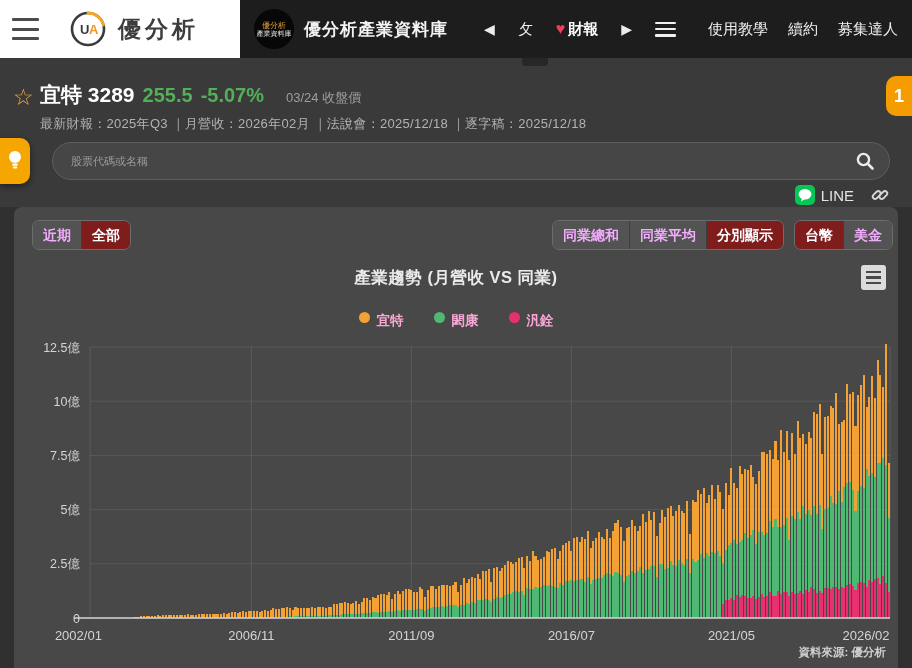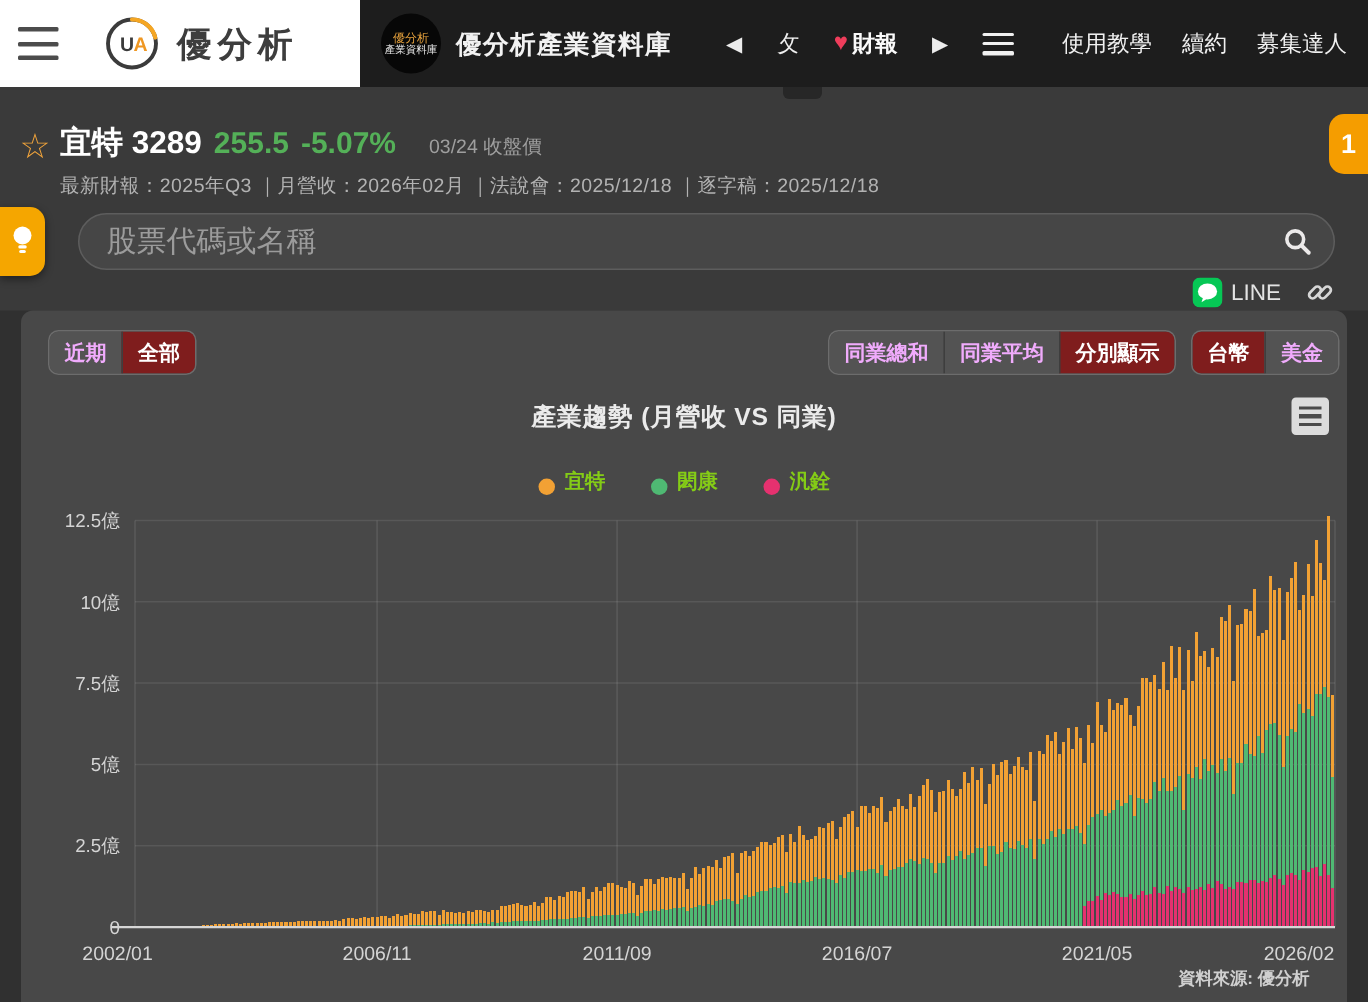--- a/index.html
+++ b/index.html
@@ -46,21 +46,21 @@
   .stock-meta { position:absolute; left:40px; top:57px; font-size:13px; color:#b2b2b2; letter-spacing:.3px; }
   .notif-badge { position:absolute; right:-12px; top:18px; width:38px; height:40px; background:#f59d00;
                  border-radius:10px; color:#fff; font-size:18px; font-weight:700;
                  display:flex; align-items:center; justify-content:flex-start; padding-left:8px; cursor:pointer; }
 
   .bulb-btn { position:absolute; left:0; top:80px; width:30px; height:46px; background:#f5a600;
               border-radius:0 10px 10px 0; box-shadow:0 2px 6px rgba(0,0,0,.45);
               display:flex; align-items:center; justify-content:center; cursor:pointer; }
   .search-box { position:absolute; left:52px; top:84px; right:22px; height:38px; }
   .search-box input { width:100%; height:100%; border-radius:19px; background:#464646;
-                      border:1px solid #5d5d5d; color:#dddddd; padding:0 46px 0 18px; font-size:20px;
+                      border:1px solid #5d5d5d; color:#dddddd; padding:0 46px 0 18px; font-size:11px;
                       font-family:inherit; outline:none; }
   .search-box input::placeholder { color:#9b9b9b; }
   .search-icon { position:absolute; right:15px; top:9px; cursor:pointer; }
   .share-row { position:absolute; right:22px; top:127px; display:flex; align-items:center; gap:16px; }
   .line-chip { display:flex; align-items:center; gap:6px; cursor:pointer; }
   .line-label { color:#e3e3e3; font-size:15px; }
   .link-icon { cursor:pointer; display:flex; }
 
   
   .card { position:absolute; left:14px; top:207px; width:884px; height:461px;
@@ -75,25 +75,25 @@
   .seg-btn.active { background:#7f1d1d; color:#ffffff; }
   .right-groups { position:absolute; right:0; top:0; display:flex; gap:10px; }
   .chart-title { position:absolute; top:60px; left:0; width:100%; text-align:center;
                  font-size:16.5px; font-weight:700; color:#ebebeb; letter-spacing:.5px; }
   .menu-btn { position:absolute; right:12px; top:58px; width:25px; height:25px; background:#dcdcdc;
               border-radius:3px; display:flex; flex-direction:column; justify-content:center;
               align-items:center; gap:3px; cursor:pointer; }
   .menu-btn span { width:15px; height:2.5px; background:#4a4a4a; }
   .legend { position:absolute; top:105px; left:0; width:100%; display:flex; justify-content:center;
             gap:30px; }
-  .legend-item { display:flex; align-items:flex-end; gap:7px; font-size:13.5px; color:#84cc16;
+  .legend-item { display:flex; align-items:flex-start; gap:7px; font-size:13.5px; color:#f9a8d4;
                  font-weight:600; cursor:pointer; }
   .legend-item .dot { width:11px; height:11px; border-radius:50%; }
   #chart-svg { position:absolute; left:0; top:0; }
-  .source { position:absolute; right:25px; bottom:8px; font-size:11.5px; color:#cfcfcf; font-weight:600; }
+  .source { position:absolute; right:12px; bottom:8px; font-size:11.5px; color:#cfcfcf; font-weight:600; }
 </style>
 </head>
 <body>
 
 <div id="app">
 
   <div class="topbar">
     <div class="hamburger">
       <span></span>
         <span></span>

